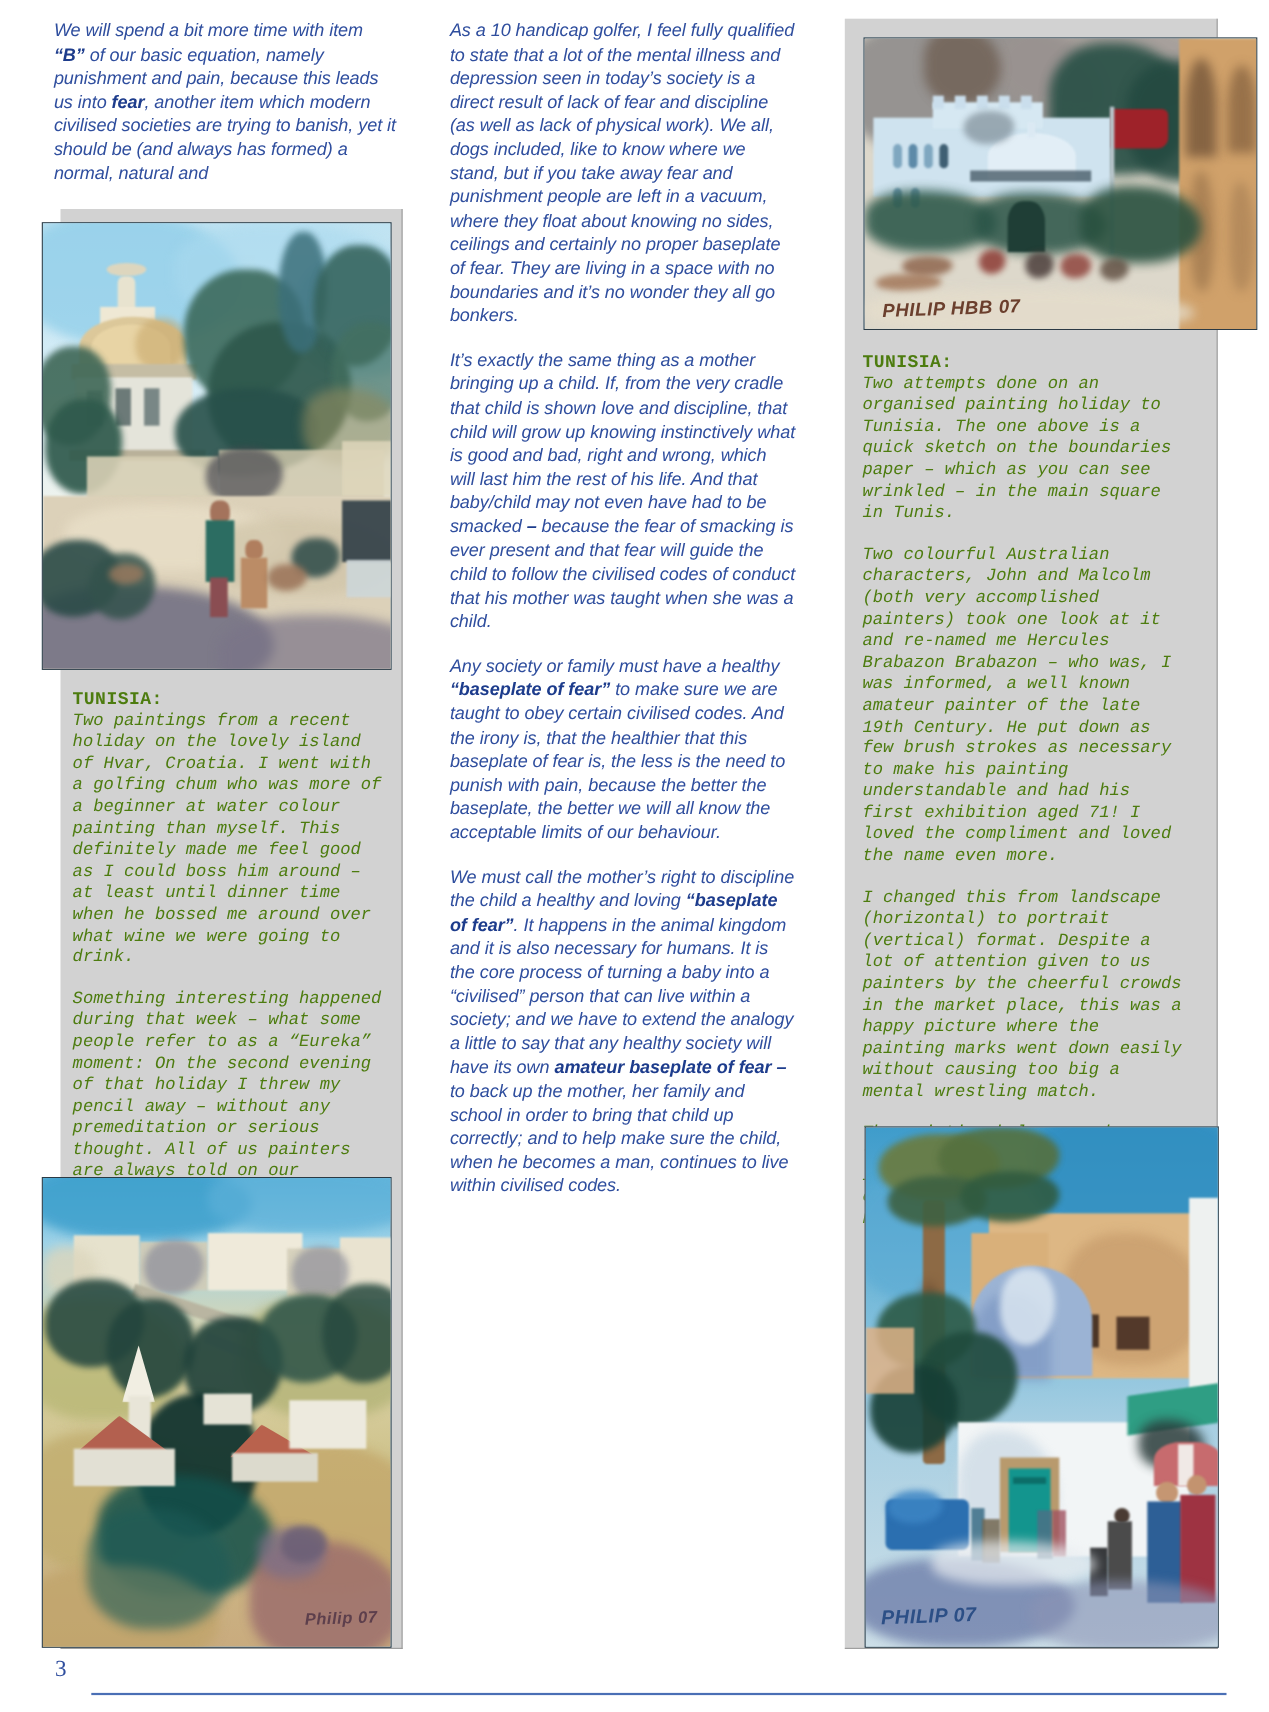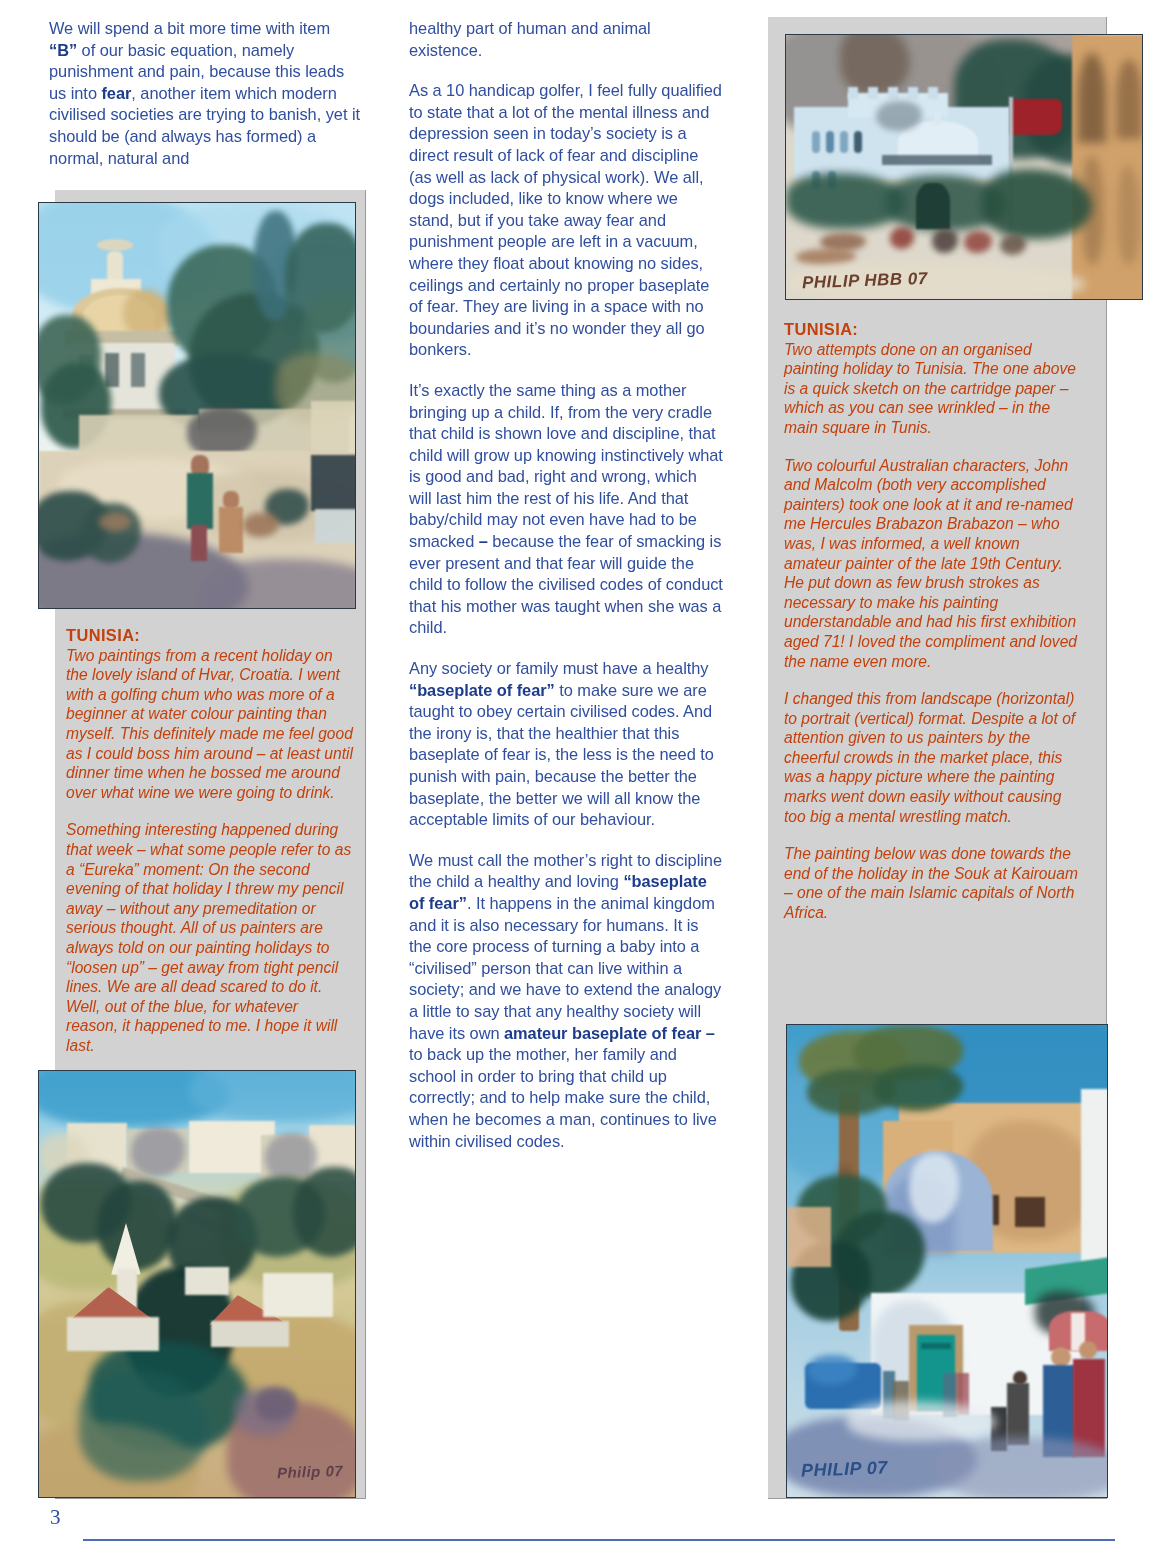--- a/index.html
+++ b/index.html
@@ -15,34 +15,34 @@
 
   
   .body-col{
     position:absolute;
     color:#2f4e9e;
     font-family:"Liberation Sans",sans-serif;
     font-size:16.4px;
     line-height:21.6px;
     letter-spacing:-0.05px;
   }
-  .body-col p{margin:0 0 19px 0;}
+  .body-col p{margin:0 0 19px 0;font-style:italic;}
   .body-col b{font-weight:bold;color:#1d3c8c;}
 
   
   .panel{
     position:absolute;
     background:#d2d2d2;
     border-right:1px solid #9a9a9a;
     border-bottom:1px solid #9a9a9a;
   }
   .caption{
     position:absolute;
-    color:#c2410c;
-    font-family:Liberation Sans, sans-serif;
+    color:#4d7c0f;
+    font-family:Liberation Mono, monospace;
     font-style:italic;
     font-size:15.6px;
     line-height:19.6px;
   }
   .caption p{margin:0 0 18px 0;}
   .caption .hdr{
     font-style:normal;
     font-weight:bold;
     font-size:16.4px;
     letter-spacing:.4px;
@@ -98,21 +98,20 @@
   <div class="body-col" style="left:49px;top:18px;width:312px;">
     <p>
       We will spend a bit more time with item <b>“B”</b> of our basic equation,
       namely punishment and pain, because this leads us into <b>fear</b>, another item which
       modern civilised societies are trying to banish, yet it should be (and always
       has formed) a normal, natural and
     </p>
   </div>
 
   <div class="body-col" style="left:409px;top:18px;width:314px;">
-    <p>healthy part of human and animal existence.</p>
 
     <p>As a 10 handicap golfer, I feel fully
       qualified to state that a lot of the mental illness and depression seen in
       today’s society is a direct result of lack of fear and discipline (as well as lack of
       physical work). We all, dogs included, like to know where we stand, but if
       you take away fear and punishment people are left in a vacuum, where
       they float about knowing no sides, ceilings and certainly no proper
       baseplate of fear. They are living in a space with no boundaries and it’s no
       wonder they all go bonkers.</p>
 
@@ -310,21 +309,21 @@
     <div class="b" style="left:34px;top:198px;width:46px;height:18px;background:#8a5f46;opacity:.8;"></div>
     <div class="b" style="left:10px;top:214px;width:60px;height:16px;background:#9b6a4a;opacity:.75;"></div>
     <div class="b2" style="left:0px;top:228px;width:300px;height:40px;background:#e5ddcb;opacity:.8;"></div>
 
     <div class="sig" style="left:16px;top:236px;color:#6b3f2d;font-size:17px;">PHILIP HBB 07</div>
   </div>
 
   <div class="caption" style="left:784px;top:320px;width:296px;">
     <p>
       <span class="hdr">TUNISIA:</span>
-      <span>Two attempts done on an organised painting holiday to Tunisia. The one above is a quick sketch on the cartridge paper – which as you can see wrinkled – in the main square in Tunis.</span>
+      <span>Two attempts done on an organised painting holiday to Tunisia. The one above is a quick sketch on the boundaries paper – which as you can see wrinkled – in the main square in Tunis.</span>
     </p>
     <p>
       <span>Two colourful Australian characters, John and Malcolm (both very accomplished painters) took one look at it and re-named me Hercules Brabazon Brabazon – who was, I was informed, a well known amateur painter of the late 19th Century. He put down as few brush strokes as necessary to make his painting understandable and had his first exhibition aged 71! I loved the compliment and loved the name even more.</span>
     </p>
     <p>
       <span>I changed this from landscape (horizontal) to portrait (vertical) format. Despite a lot of attention given to us painters by the cheerful crowds in the market place, this was a happy picture where the painting marks went down easily without causing too big a mental wrestling match.</span>
     </p>
     <p>
       <span>The painting below was done towards the end of the holiday in the Souk at Kairouam – one of the main Islamic capitals of North Africa.</span>
     </p>

